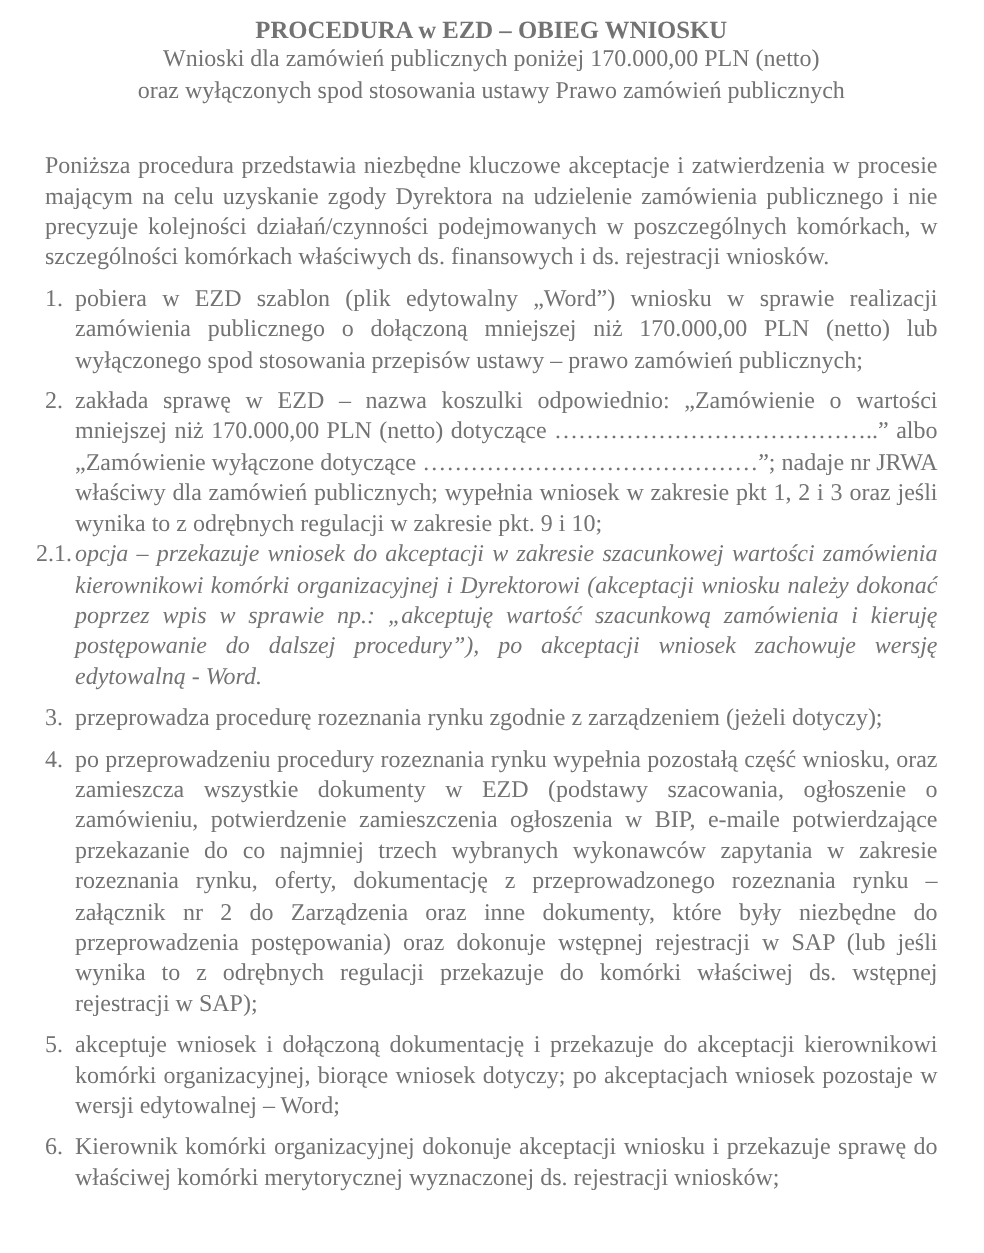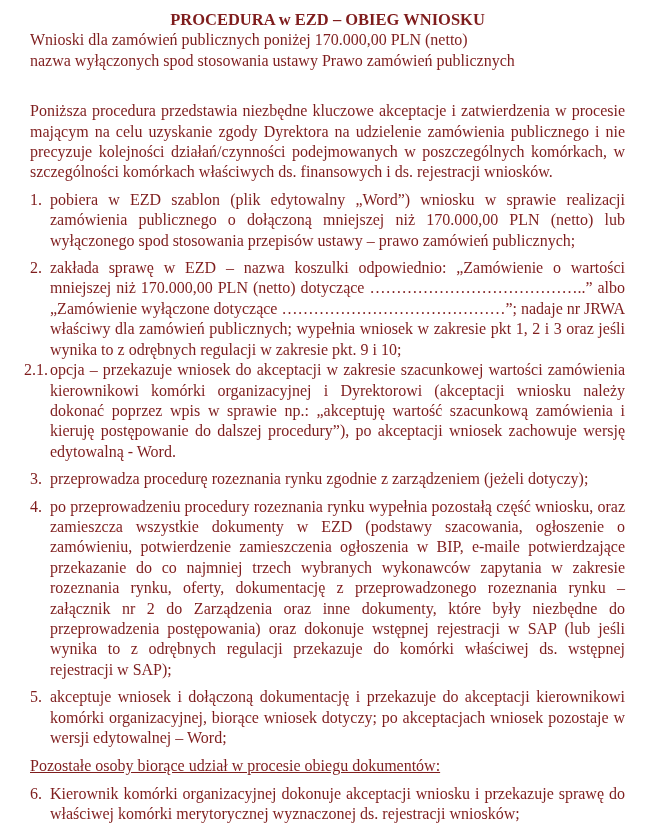--- a/index.html
+++ b/index.html
@@ -6,36 +6,36 @@
     margin: 0;
     padding: 0;
     background: #ffffff;
   }
   .page {
     position: relative;
     width: 656px;
     height: 835px;
     margin: 0;
     background: #ffffff;
-    color: #7f1d1d;
+    color: #737373;
     font-family: "Liberation Serif", "DejaVu Serif", serif;
     font-size: 16px;
     line-height: 20.4px;
     box-sizing: border-box;
     padding: 10px 31px 0 30px;
     overflow: hidden;
   }
   .doc-title {
     font-size: 16.5px;
     font-weight: bold;
     text-align: center;
     margin: 0;
   }
   .doc-subtitle {
-    text-align: left;
+    text-align: center;
     margin: 0;
   }
   .intro {
     margin: 30px 0 0 0;
     text-align: justify;
   }
   .section-heading {
     margin: 6px 0 0 0;
     font-style: italic;
   }
@@ -64,30 +64,31 @@
     text-align: justify;
   }
   .list-item.sub {
     margin-top: 0;
   }
   .list-item.sub .num {
     left: -6px;
     width: 26px;
   }
   .list-item.sub .item-text {
+    font-style: italic;
   }
 </style>
 </head>
 <body>
 
 <div class="page">
 
   <h1 class="doc-title">PROCEDURA w EZD – OBIEG WNIOSKU</h1>
   <div class="doc-subtitle">Wnioski dla zamówień publicznych poniżej 170.000,00 PLN (netto)</div>
-  <div class="doc-subtitle">nazwa wyłączonych spod stosowania ustawy Prawo zamówień publicznych</div>
+  <div class="doc-subtitle">oraz wyłączonych spod stosowania ustawy Prawo zamówień publicznych</div>
 
   <p class="intro">Poniższa procedura przedstawia niezbędne kluczowe akceptacje i zatwierdzenia w procesie mającym na celu uzyskanie zgody Dyrektora na udzielenie zamówienia publicznego i nie precyzuje kolejności działań/czynności podejmowanych w poszczególnych komórkach, w szczególności komórkach właściwych ds. finansowych i ds. rejestracji wniosków.</p>
 
 
 
   <div class="list">
 
     <div class="list-item">
       <span class="num">1.</span>
       <span class="item-text">pobiera w EZD szablon (plik edytowalny „Word”) wniosku w sprawie realizacji zamówienia publicznego o dołączoną mniejszej niż 170.000,00 PLN (netto) lub wyłączonego spod stosowania przepisów ustawy – prawo zamówień publicznych;</span>
@@ -113,23 +114,20 @@
       <span class="item-text">po przeprowadzeniu procedury rozeznania rynku wypełnia pozostałą część wniosku, oraz zamieszcza wszystkie dokumenty w EZD (podstawy szacowania, ogłoszenie o zamówieniu, potwierdzenie zamieszczenia ogłoszenia w BIP, e-maile potwierdzające przekazanie do co najmniej trzech wybranych wykonawców zapytania w zakresie rozeznania rynku, oferty, dokumentację z przeprowadzonego rozeznania rynku – załącznik nr 2 do Zarządzenia oraz inne dokumenty, które były niezbędne do przeprowadzenia postępowania) oraz dokonuje wstępnej rejestracji w SAP (lub jeśli wynika to z odrębnych regulacji przekazuje do komórki właściwej ds. wstępnej rejestracji w SAP);</span>
     </div>
 
     <div class="list-item">
       <span class="num">5.</span>
       <span class="item-text">akceptuje wniosek i dołączoną dokumentację i przekazuje do akceptacji kierownikowi komórki organizacyjnej, biorące wniosek dotyczy; po akceptacjach wniosek pozostaje w wersji edytowalnej – Word;</span>
     </div>
 
   </div>
 
-  <div class="subheading">
-    <span class="u">Pozostałe osoby biorące udział w procesie obiegu dokumentów:</span>
-  </div>
 
   <div class="list">
 
     <div class="list-item">
       <span class="num">6.</span>
       <span class="item-text">Kierownik komórki organizacyjnej dokonuje akceptacji wniosku i przekazuje sprawę do właściwej komórki merytorycznej wyznaczonej ds. rejestracji wniosków;</span>
     </div>
 
   </div>
 

